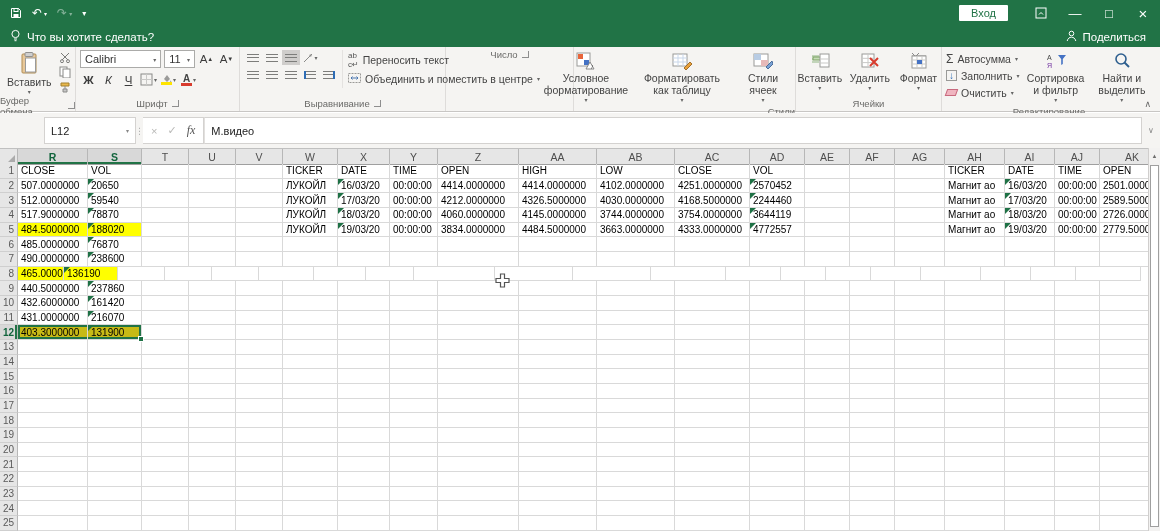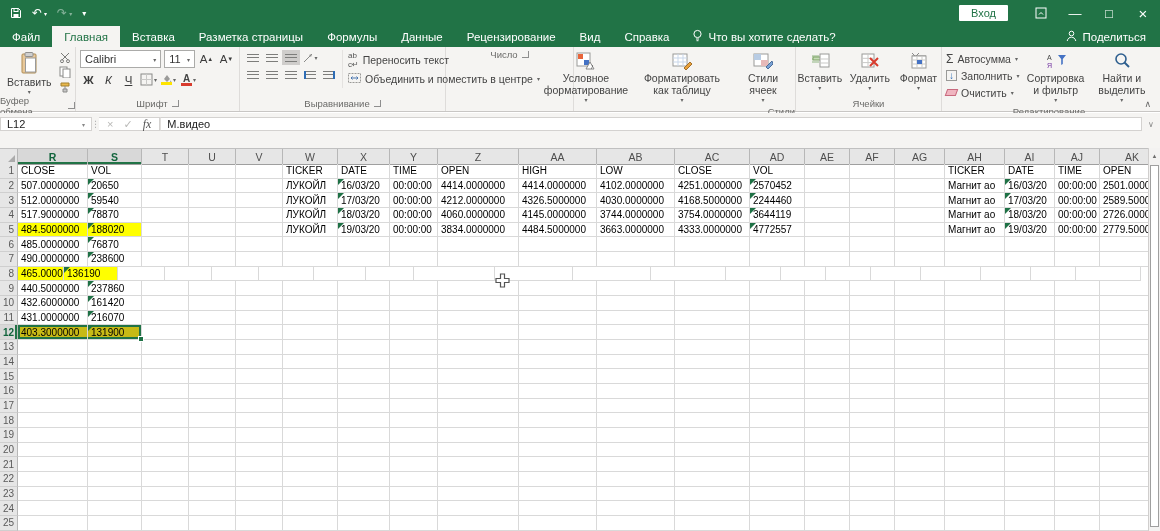--- a/index.html
+++ b/index.html
@@ -54,21 +54,21 @@
   .albox { width:18px; height:15px; display:flex; align-items:center; justify-content:center; }
   .albox.on { background:#cfcdcb; }
   .txtbtn { display:flex; align-items:center; gap:4px; font-size:10.5px; color:#444; height:19px; white-space:nowrap; }
   .txtbtn .dd { font-size:6px; color:#666; }
   .micro { font-size:8px; color:#555; }
   .erow { display:flex; align-items:center; gap:4px; font-size:10.5px; color:#444; height:17px; white-space:nowrap; }
   .collapse { position:absolute; right:5px; bottom:2px; font-size:9px; color:#666; }
 
   
   .fbar { position:absolute; left:0; top:113px; right:0; height:35px; background:#f5f4f2; }
-  .fbar-inner { position:absolute; left:0; top:4px; right:0; height:14px; display:flex; align-items:stretch; }
+  .fbar-inner { position:absolute; left:0; top:4px; right:0; height:27px; display:flex; align-items:stretch;padding-left:44px; }
   .namebox { width:92px; background:#fff; border:1px solid #d4d2d0; display:flex; align-items:center;
     font-size:11px; color:#222; padding:0 6px; }
   .namebox .dd { margin-left:auto; font-size:6px; color:#888; }
   .fdiv { width:7px; display:flex; align-items:center; justify-content:center; color:#b0b0b0; font-size:9px; }
   .fxbtns { background:#fff; border:1px solid #d4d2d0; border-left:none; display:flex; align-items:center; gap:10px; padding:0 8px; }
   .fxbtns .gx { color:#b8b8b6; font-size:11px; }
   .fxbtns .fx { font-family:"Liberation Serif","DejaVu Serif",serif; font-style:italic; font-size:12px; color:#555; }
   .finput { flex:1; background:#fff; border:1px solid #d4d2d0; border-left:1px solid #e2e0de;
     display:flex; align-items:center; font-size:11px; color:#222; padding:0 6px; }
   .fexpand { width:18px; display:flex; align-items:center; justify-content:center; color:#888; font-size:8px; }
@@ -130,31 +130,20 @@
             <path d="M4 7.5 6 5.5 8 7.5" fill="none" stroke="#fff"></path>
           </svg>
       </span>
       <span class="wbtn">—</span>
       <span class="wbtn">□</span>
       <span class="wbtn" style="font-size:15px;">×</span>
     </div>
   </div>
 
   <div class="tabrow">
-    <div id="tabs" style="display:flex;align-items:stretch;">
-        <div class="tab">Файл</div>
-        <div class="tab sel">Главная</div>
-        <div class="tab">Вставка</div>
-        <div class="tab">Разметка страницы</div>
-        <div class="tab">Формулы</div>
-        <div class="tab">Данные</div>
-        <div class="tab">Рецензирование</div>
-        <div class="tab">Вид</div>
-        <div class="tab">Справка</div>
-      </div>
     <div class="assist">
       <span>
         <svg width="11" height="13" viewBox="0 0 11 13">
             <circle cx="5.5" cy="5" r="3.6" fill="none" stroke="#fff"></circle>
             <path d="M4 10h3M4.5 11.7h2" stroke="#fff"></path>
           </svg>
       </span>
       <span>Что вы хотите сделать?</span>
     </div>
     <div class="share">

